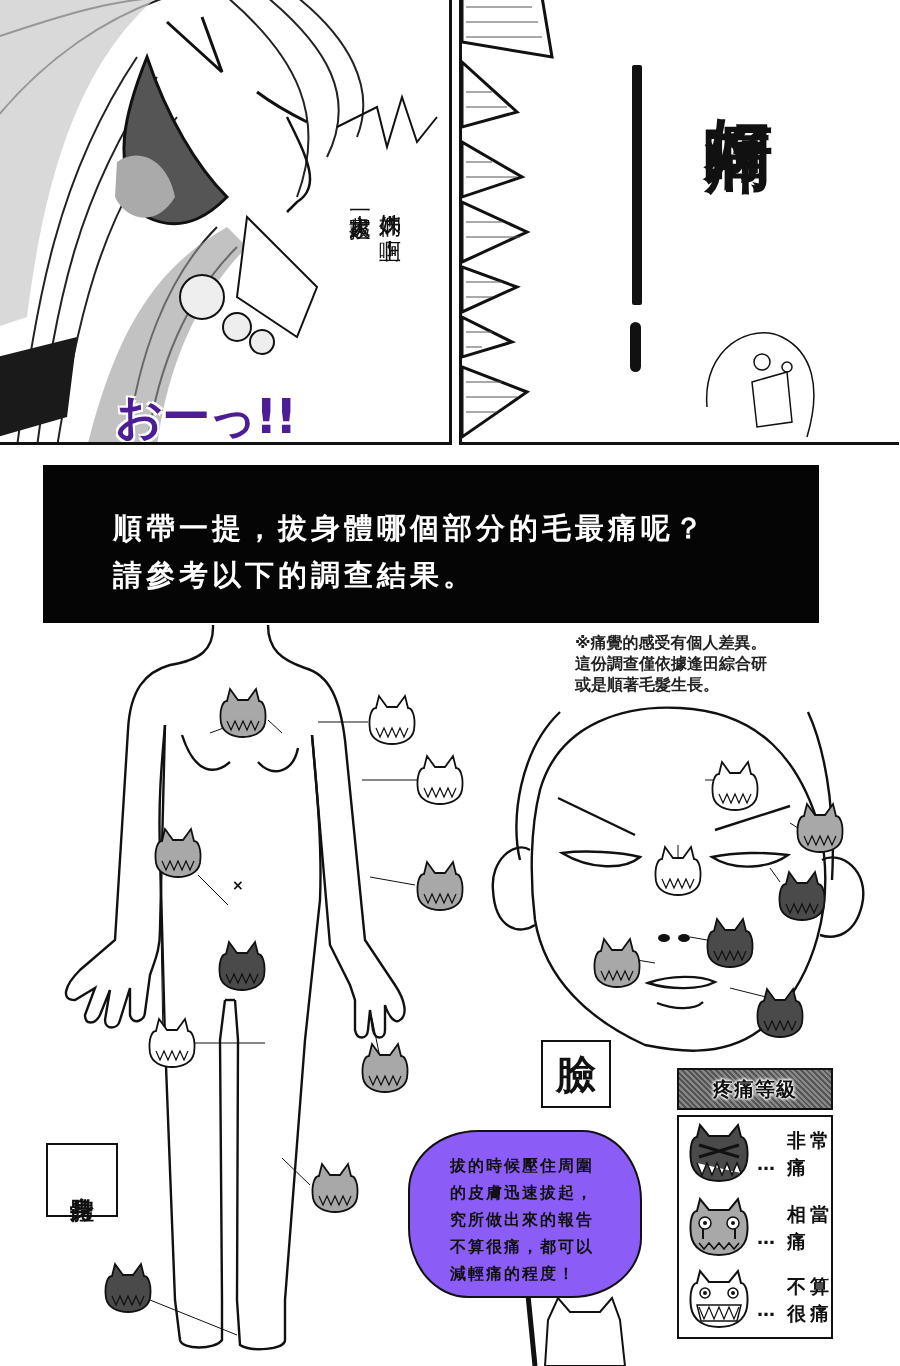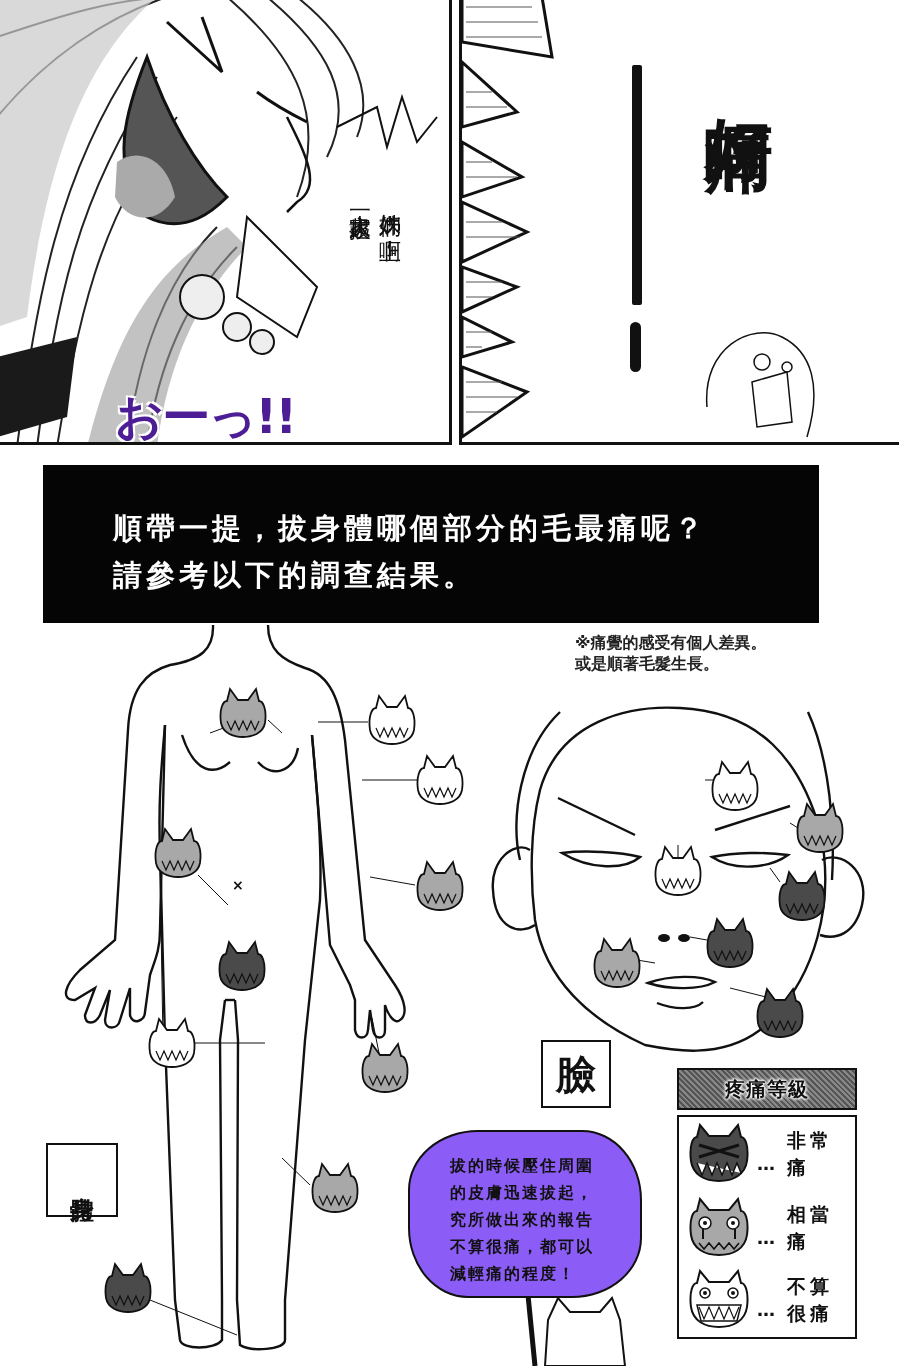--- a/index.html
+++ b/index.html
@@ -3,21 +3,21 @@
 <meta charset="utf-8">
 <style>
   html, body { margin:0; padding:0; background:#fff; }
   body { width:900px; height:1366px; position:relative; overflow:hidden; font-family:"DejaVu Sans", sans-serif; color:#111; }
   .abs { position:absolute; }
   .vtext { writing-mode:vertical-rl; text-orientation:upright; }
   .panel { position:absolute; background:#fff; border:3px solid #111; box-sizing:border-box; overflow:hidden; }
   .banner { position:absolute; left:43px; top:465px; width:776px; height:158px; background:#050505; color:#fff; box-sizing:border-box; padding:40px 0 0 70px; font-family:"DejaVu Sans", sans-serif; font-weight:bold; font-size:29px; line-height:47px; letter-spacing:4px; }
   .note { position:absolute; left:563px; top:632px; width:240px; font-size:16px; line-height:21px; font-weight:bold; color:#222;margin-left:12px; }
   .label-box { position:absolute; border:2px solid #111; background:#fff; display:flex; align-items:center; justify-content:center; font-family:"DejaVu Serif", serif; font-weight:bold; }
-  .legend { position:absolute; left:677px; top:1068px; width:180px; }
+  .legend { position:absolute; left:677px; top:1068px; width:156px; }
   .legend-title { height:38px; border:2px solid #111; background:repeating-linear-gradient(45deg,#555 0 2px,#888 2px 4px); display:flex; align-items:center; justify-content:center; color:#111; font-weight:bold; font-size:20px; letter-spacing:1px; }
   .legend-title span { background:#fff; padding:0 3px; border-radius:4px; background:transparent; text-shadow:0 0 3px #fff,0 0 3px #fff,0 0 3px #fff,0 0 4px #fff; }
   .legend-body { margin-top:5px; border:2px solid #111; height:224px; position:relative; box-sizing:border-box; }
   .legend-row { position:absolute; left:6px; width:160px; height:70px; }
   .legend-row .dots { position:absolute; left:72px; top:30px; font-size:18px; font-weight:bold; }
   .legend-row .lvl { position:absolute; left:102px; top:4px; width:56px; font-size:19px; line-height:27px; font-family:"DejaVu Serif", serif; font-weight:bold; letter-spacing:4px; }
   .bubble { position:absolute; left:408px; top:1130px; width:234px; height:168px; border:2px solid #111; border-radius:70px 60px 70px 60px / 60px 70px 60px 70px; background:#8b5cf6; box-sizing:border-box; padding:20px 10px 0 40px; font-size:16px; line-height:27px; font-family:"DejaVu Serif", serif; font-weight:bold; letter-spacing:2px; }
   svg { position:absolute; left:0; top:0; }
 </style>
 </head>
@@ -107,20 +107,21 @@
   <div class="abs" style="left:168px; top:325px; width:11px; height:50px; background:#111; border-radius:6px;"></div>
 </div>
 
 <div class="banner">
   <div>順帶一提，拔身體哪個部分的毛最痛呢？</div>
   <div>請參考以下的調查結果。</div>
 </div>
 
 <div class="note">
   <div>※痛覺的感受有個人差異。</div>
+  <div>這份調查僅依據逢田綜合研</div>
   <div>或是順著毛髮生長。</div>
 </div>
 
 <svg width="900" height="1366" style="pointer-events:none;">
   <defs>
     <g id="cat">
       <path d="M-22,8 C-24,-6 -20,-14 -16,-14 L-13,-26 L-5,-15 L5,-15 L13,-26 L16,-14 C20,-14 24,-6 22,8 C20,18 10,22 0,22 C-10,22 -20,18 -22,8 Z" stroke="#111" stroke-width="1.8"></path>
       <path d="M-16,6 L-12,15 L-8,6 L-4,15 L0,6 L4,15 L8,6 L12,15 L16,6" fill="none" stroke="#111" stroke-width="1.2"></path>
     </g>
   </defs>

